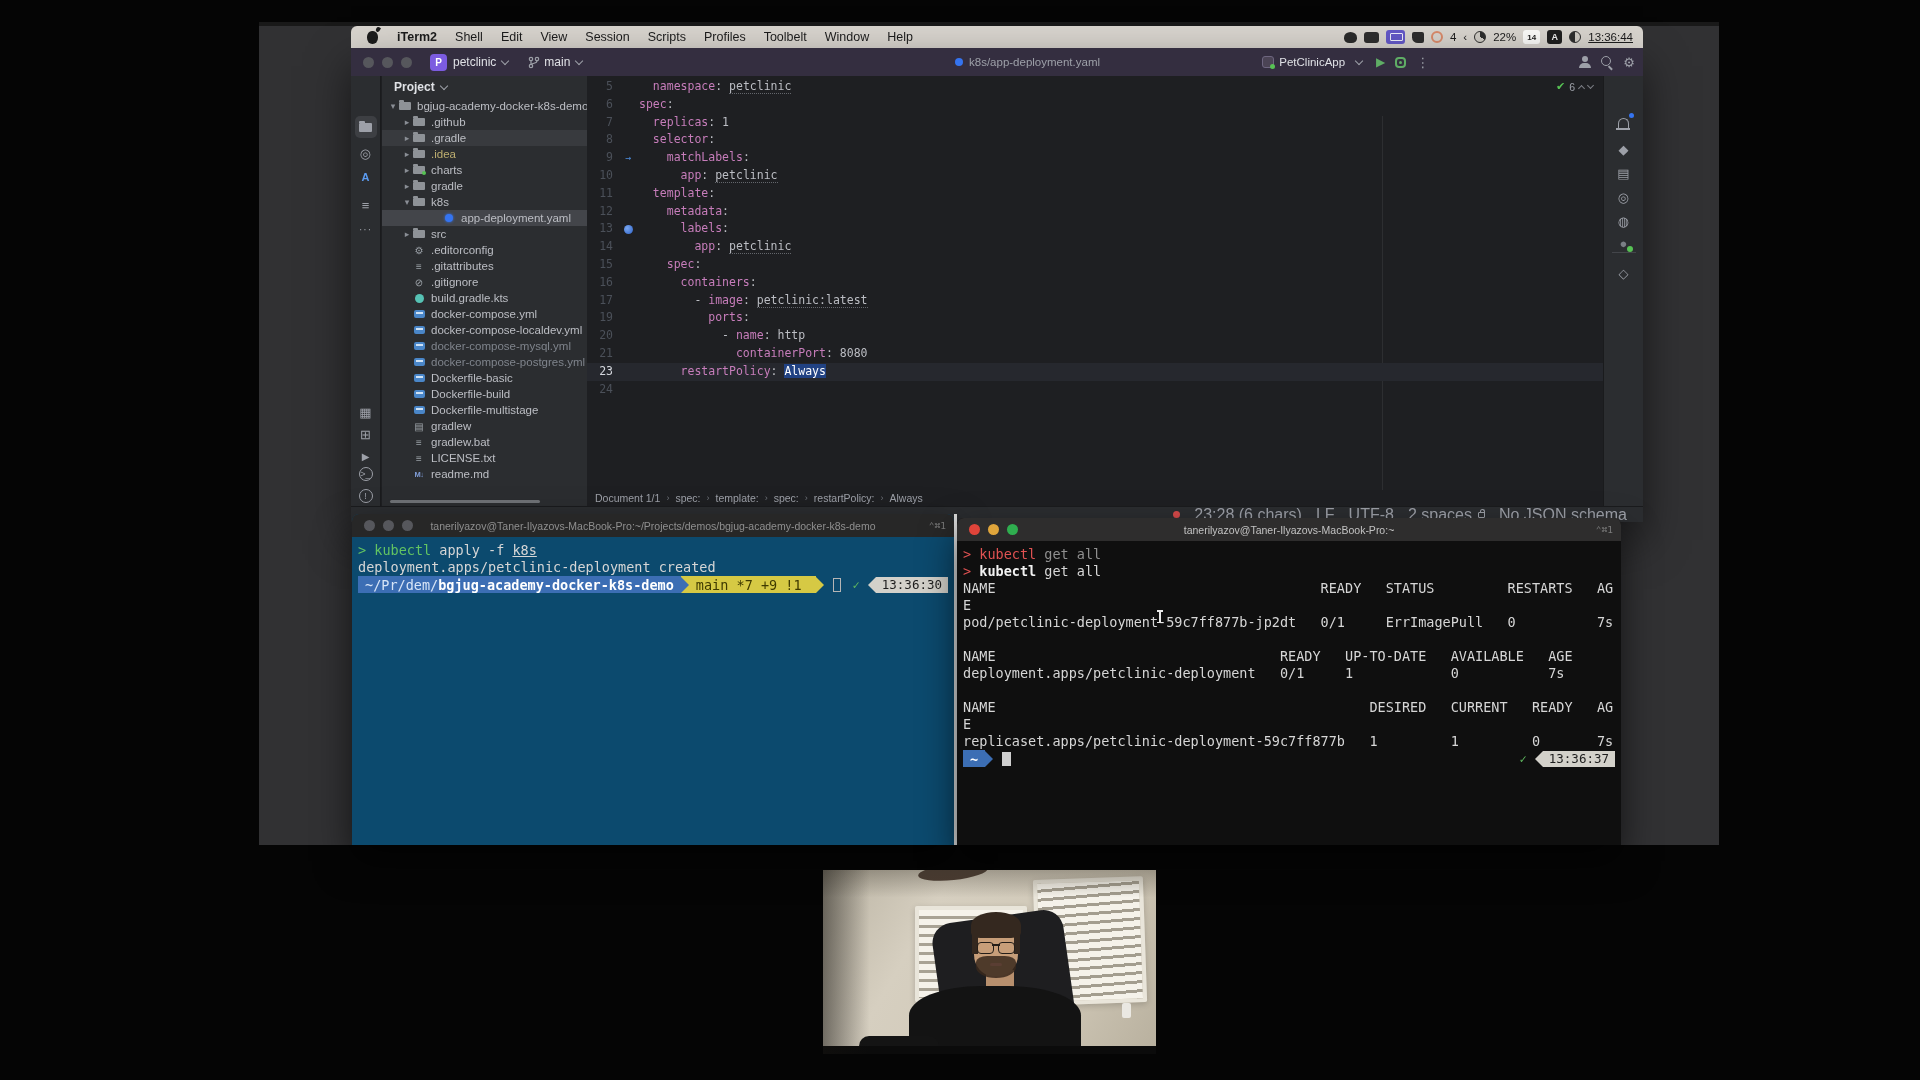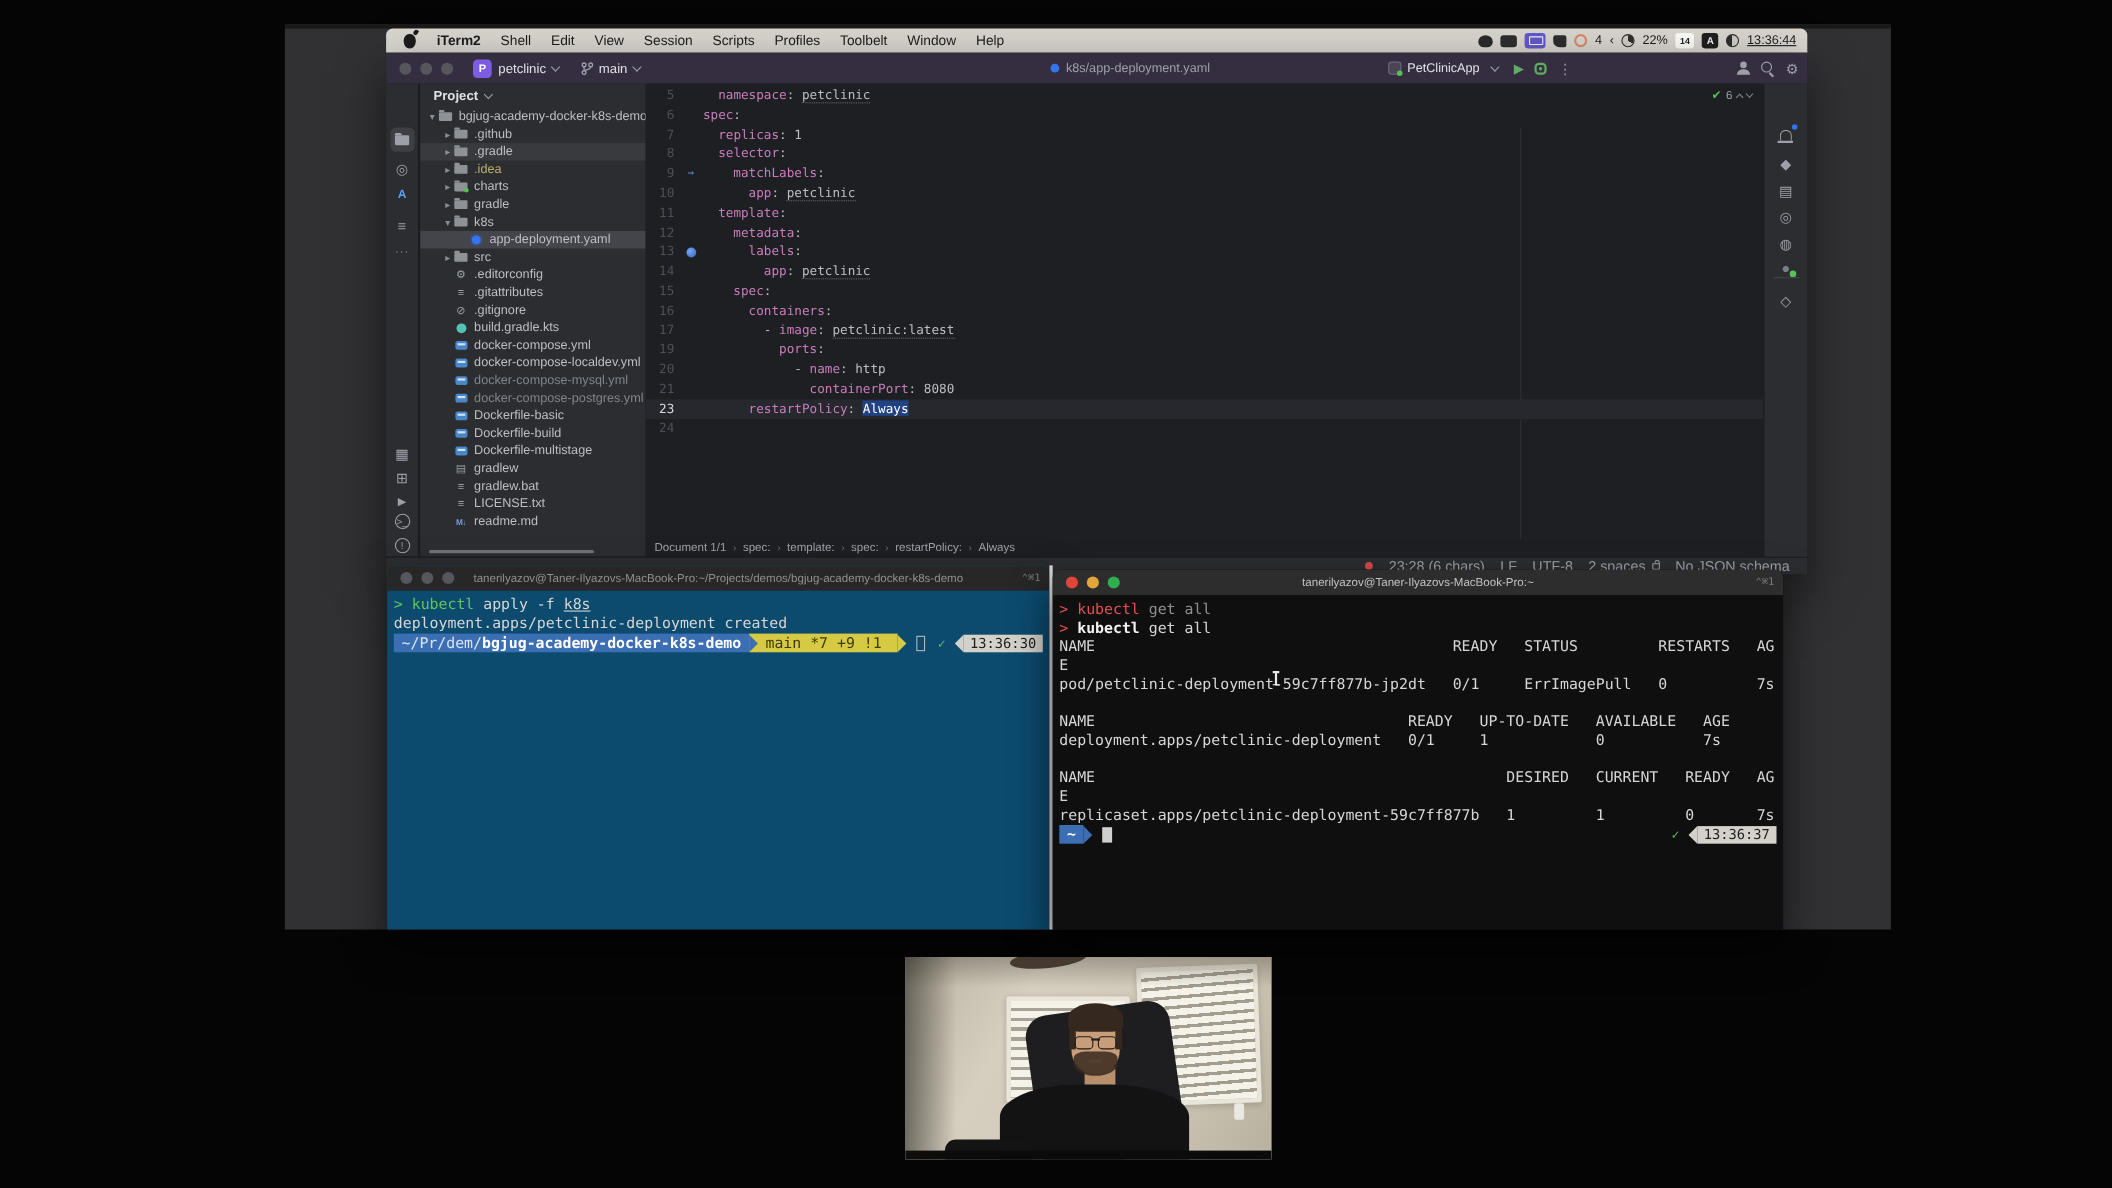--- a/index.html
+++ b/index.html
@@ -117,21 +117,21 @@
   .inspect { position:absolute; right:10px; top:4px; display:flex; align-items:center; gap:4px; font-size:10.5px; color:#9da0a8; }
   .inspect .ok { color:#57c254; font-size:11px; }
   .ichev { width:5px; height:5px; border-right:1.3px solid #7b7e85; border-bottom:1.3px solid #7b7e85; display:inline-block; }
   .ichev.up { transform:rotate(-135deg); margin-top:3px; } .ichev.down { transform:rotate(45deg); margin-bottom:3px; }
 
   .breadcrumbs { position:absolute; left:236px; top:442px; width:1016px; height:16px; background:#1e1f22;
                  display:flex; align-items:center; gap:6px; padding-left:8px; font-size:10.5px; color:#9da0a8; }
   .bc-sep { color:#6f737a; font-size:9px; }
 
   .ide-statusbar { position:absolute; left:0; top:458px; width:1292px; height:16px; background:#2b2d30; border-top:1px solid #1a1b1d;
-                   display:flex; align-items:center; justify-content:flex-end; gap:14px; padding-right:16px; font-size:13px; color:#9da0a8;text-align:center; }
+                   display:flex; align-items:center; justify-content:flex-end; gap:14px; padding-right:16px; font-size:16px; color:#9da0a8;text-align:center; }
   .rec-dot { width:7px; height:7px; border-radius:50%; background:#d64a4a; }
   .lock-ico { width:7px; height:6px; border:1.2px solid #9da0a8; border-radius:1px; position:relative; margin-left:-8px; }
   .lock-ico::before { content:""; position:absolute; left:1px; top:-4px; width:3px; height:3px; border:1.2px solid #9da0a8; border-bottom:none; border-radius:3px 3px 0 0; }
 
   
   .term { position:absolute; border-radius:7px 7px 0 0; box-shadow:0 16px 36px rgba(0,0,0,.6); overflow:hidden;
           font-family:"DejaVu Sans Mono", monospace; }
   .term-left  { left:93px;  top:492px; width:602px; height:331px; background:#0c4a6e; }
   .term-right { left:698px; top:496px; width:664px; height:327px; background:#0f0f0f; }
   .term-title { height:23px; display:flex; align-items:center; position:relative; }
@@ -322,21 +322,21 @@
               </span>
               <span class="tlabel">gradle</span>
             </div>
             <div class="trow" style="padding-left: 20px;">
               <span class="tchev">▾</span>
               <span class="tico">
                 <span class="folder"></span>
               </span>
               <span class="tlabel">k8s</span>
             </div>
-            <div class="trow selected" style="padding-left: 34px;">
+            <div class="trow selected" style="padding-left: 34px; justify-content: center;">
               <span class="tchev"></span>
               <span class="tico">
                 <span class="k8sdot"></span>
               </span>
               <span class="tlabel">app-deployment.yaml</span>
             </div>
             <div class="trow" style="padding-left: 20px;">
               <span class="tchev">▸</span>
               <span class="tico">
                 <span class="folder"></span>

